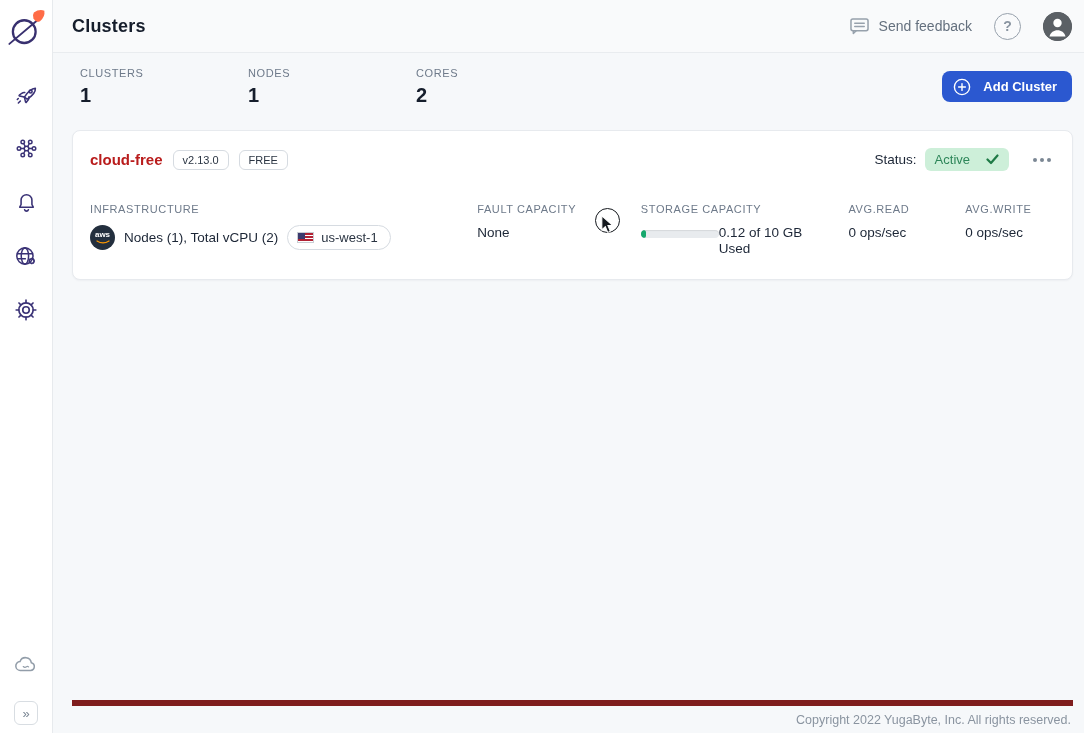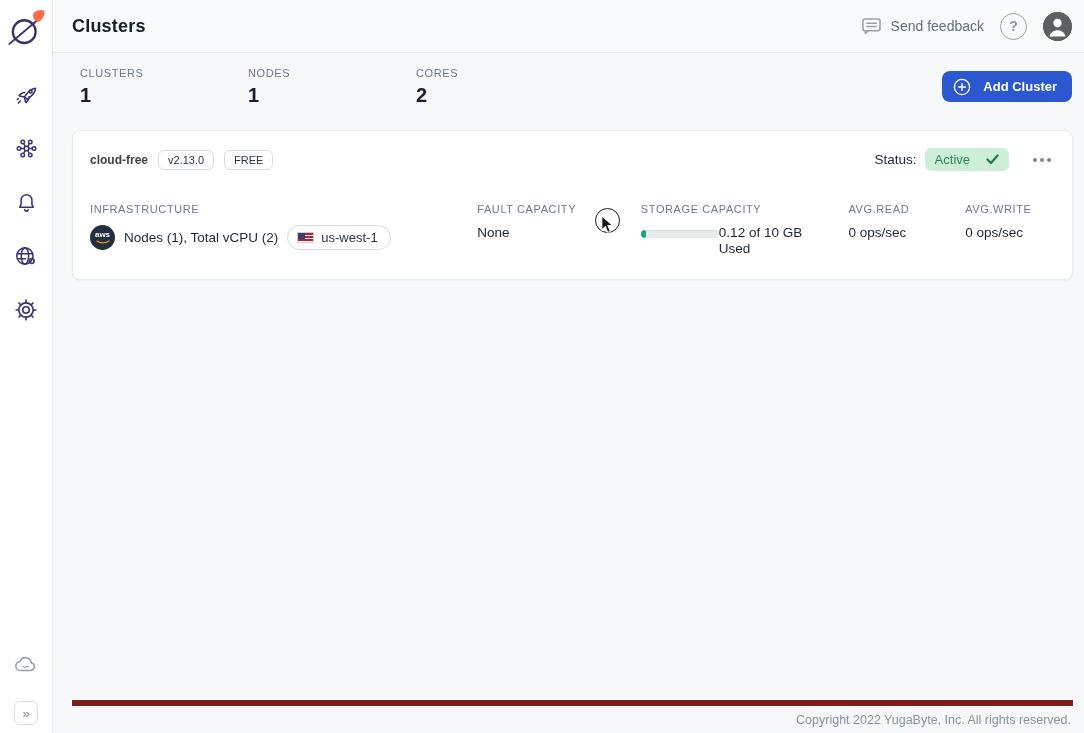--- a/index.html
+++ b/index.html
@@ -12,36 +12,36 @@
   .nav-item svg{ display:block; }
   .sidebar-bottom{ margin-top:auto; display:flex; flex-direction:column; align-items:center; padding-bottom:8px;}
   .cloud-item{ width:40px; height:40px; display:flex; align-items:center; justify-content:center; margin-bottom:16px;}
   .expand-btn{ width:24px; height:24px; border:1px solid #D8DDE2; border-radius:6px; background:#fff; color:#7B8794; font-size:13px; line-height:21px; text-align:center; cursor:pointer; }
 
   
   .main{ margin-left:53px; width:1031px; height:733px; display:flex; flex-direction:column; background:#F6F8FA;}
 
   .topbar{ height:53px; flex:0 0 53px; display:flex; align-items:center; padding:0 12px 0 19px; border-bottom:1px solid #E9ECEF; background:#F9FAFB;}
   .page-title{ font-size:18px; font-weight:700; color:#161E2C; letter-spacing:.2px;}
-  .topbar-right{ margin-left:auto; display:flex; align-items:center; gap:16px;}
+  .topbar-right{ margin-left:auto; display:flex; align-items:center; gap:22px;}
   .feedback-btn{ display:flex; align-items:center; gap:9px; color:#64707E; font-size:14px; cursor:pointer; background:none; border:none; font-family:inherit;}
   .help-btn{ width:27px; height:27px; border-radius:50%; border:1.6px solid #97A1AC; color:#8A95A1; font-size:14px; font-weight:700; display:flex; align-items:center; justify-content:center; background:transparent; cursor:pointer;}
   .avatar{ width:29px; height:29px; border-radius:50%; background:#5B6065; display:flex; align-items:flex-end; justify-content:center; overflow:hidden; cursor:pointer;}
 
   
   .stats-row{ flex:0 0 67px; display:flex; align-items:center; padding:0 12px 0 27px;}
   .stat{ width:168px; }
   .stat-label{ font-size:11px; letter-spacing:.6px; color:#6E7A8A; margin-bottom:5px;}
   .stat-value{ font-size:20px; font-weight:700; color:#161E2C;}
   .add-cluster-btn{ margin-left:auto; height:31px; background:#2B58D0; color:#fff; border:none; border-radius:8px; font-family:inherit; font-size:13px; font-weight:700; display:flex; align-items:center; gap:12px; padding:0 15px 0 11px; cursor:pointer;}
 
   
   .card{ margin:10px 11px 0 19px; background:#FFFFFF; border:1px solid #E7EAEE; border-radius:8px; box-shadow:0 1px 2px rgba(20,30,50,.04); padding:17px 17px 22px 17px; position:relative;}
   .card-head{ display:flex; align-items:center; }
-  .cluster-name{ font-size:12px; font-weight:700; color:#404040; cursor:pointer;}
+  .cluster-name{ font-size:15px; font-weight:700; color:#b91c1c; cursor:pointer;}
   .chip{ margin-left:10px; border:1px solid #D6DBE1; border-radius:6px; background:#fff; font-size:11px; color:#2A3442; padding:3px 9px; }
   .status-wrap{ margin-left:auto; display:flex; align-items:center;text-align:right;}
   .status-label{ font-size:13.5px; color:#1C2636; margin-right:8px;}
   .status-badge{ background:#CDEFD9; color:#2D8659; border-radius:6px; font-size:13px; font-weight:500; padding:4px 10px; display:flex; align-items:center; gap:16px;}
   .dots-btn{ margin-left:20px; border:none; background:none; cursor:pointer; display:flex; gap:3px; padding:6px 4px;}
   .dots-btn i{ width:4px; height:4px; border-radius:50%; background:#7B8794; display:block;}
 
   .card-body{ display:flex; margin-top:32px;}
   .col{ }
   .col-infra{ width:388px;} .col-fault{ width:164px;} .col-storage{ width:208px;} .col-read{ width:117px;} .col-write{ width:90px;}

